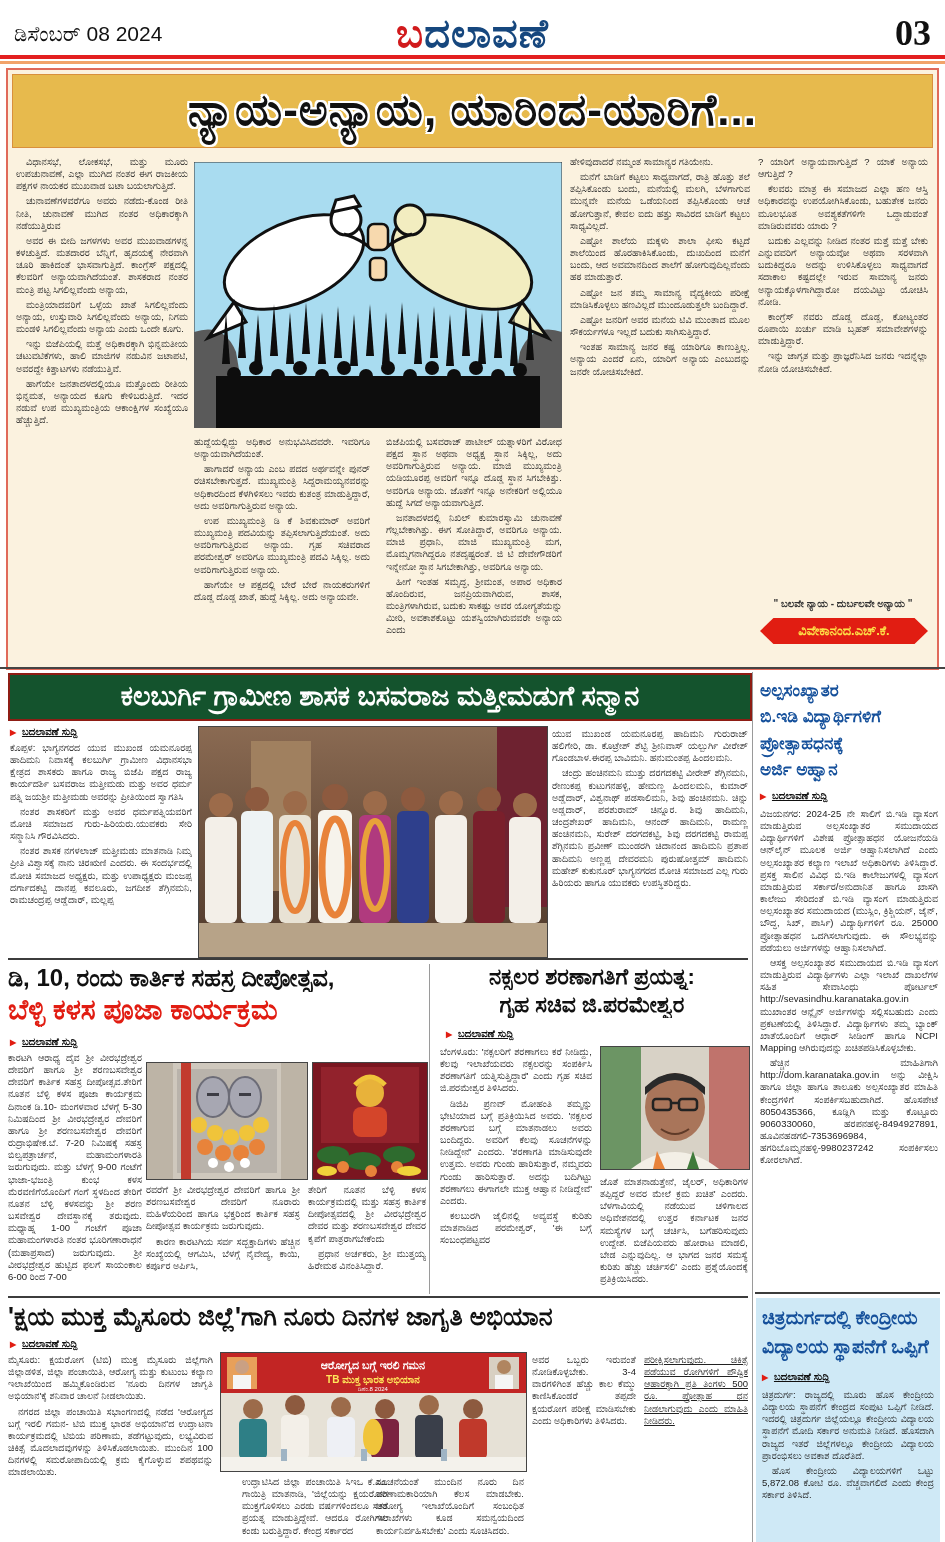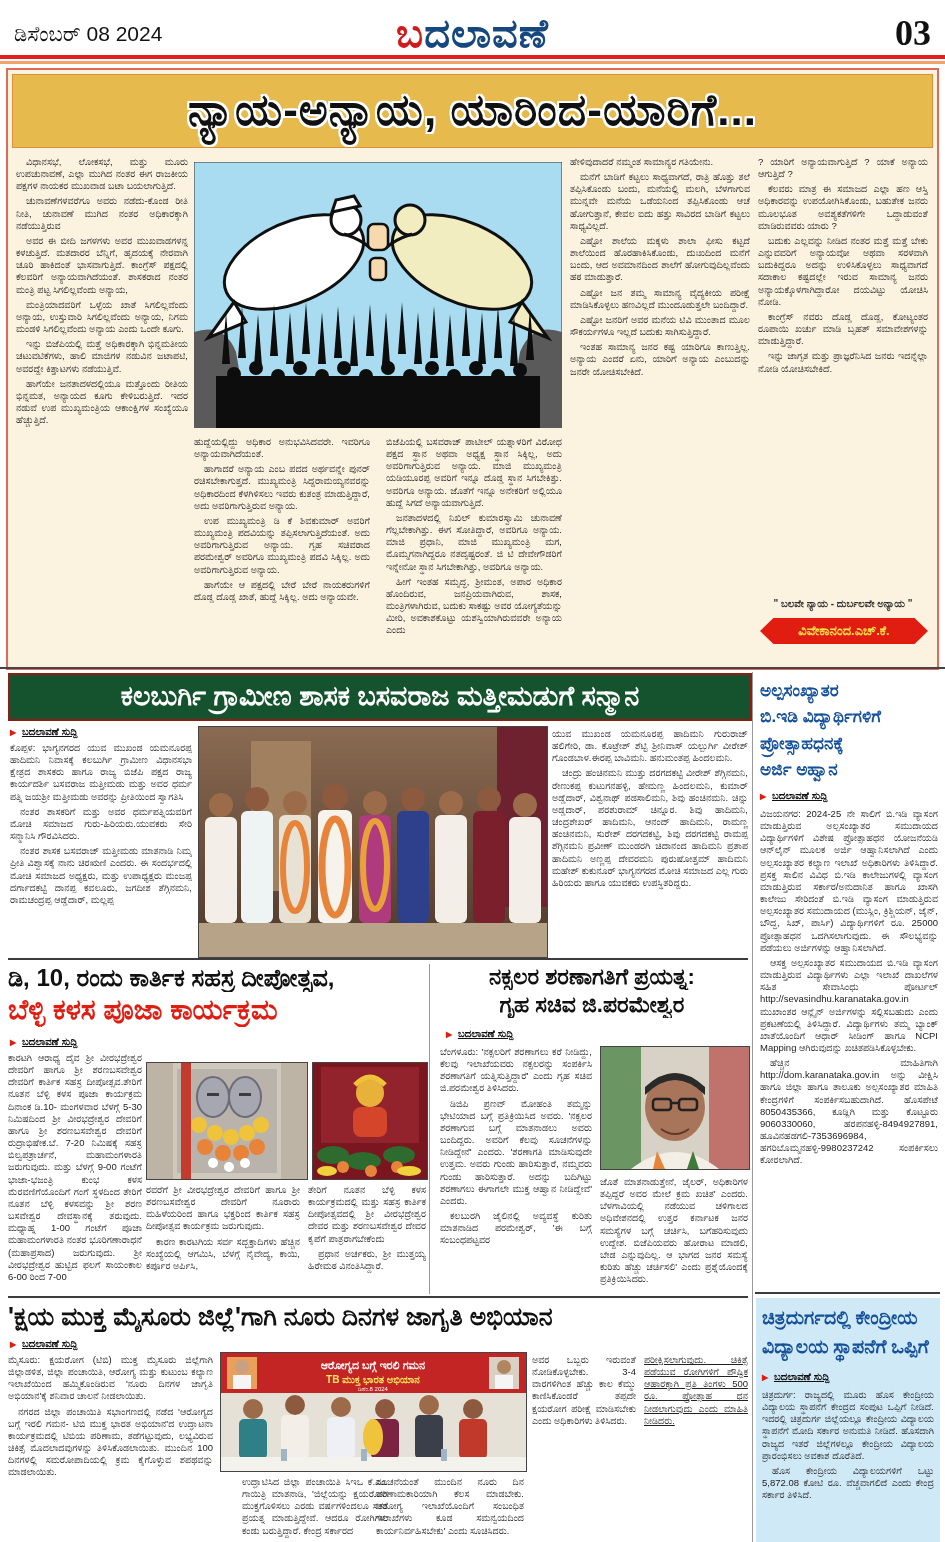--- a/index.html
+++ b/index.html
@@ -169,21 +169,21 @@
 
   <div class="abs sec2-headline" style="left:8px;top:673px;width:740px;height:44px;">ಕಲಬುರ್ಗಿ ಗ್ರಾಮೀಣ ಶಾಸಕ ಬಸವರಾಜ ಮತ್ತೀಮಡುಗೆ ಸನ್ಮಾನ</div>
 
   <div class="abs byline" style="left:10px;top:726px;">
     <span class="tri">▶</span>
     <span class="lbl">ಬದಲಾವಣೆ ಸುದ್ದಿ</span>
   </div>
   <div class="abs bt" style="left:10px;top:742px;width:182px;height:212px;">
     <p class="noind">ಕೊಪ್ಪಳ: ಭಾಗ್ಯನಗರದ ಯುವ ಮುಖಂಡ ಯಮನೂರಪ್ಪ ಹಾದಿಮನಿ ನಿವಾಸಕ್ಕೆ ಕಲಬುರ್ಗಿ ಗ್ರಾಮೀಣ ವಿಧಾನಸಭಾ ಕ್ಷೇತ್ರದ ಶಾಸಕರು ಹಾಗೂ ರಾಜ್ಯ ಬಿಜೆಪಿ ಪಕ್ಷದ ರಾಜ್ಯ ಕಾರ್ಯದರ್ಶಿ ಬಸವರಾಜ ಮತ್ತೀಮಡು ಮತ್ತು ಅವರ ಧರ್ಮ ಪತ್ನಿ ಜಯಶ್ರೀ ಮತ್ತೀಮಡು ಅವರನ್ನು ಪ್ರೀತಿಯಿಂದ ಸ್ವಾಗತಿಸಿ</p>
     <p>ನಂತರ ಶಾಸಕರಿಗೆ ಮತ್ತು ಅವರ ಧರ್ಮಪತ್ನಿಯವರಿಗೆ ಮೋಚಿ ಸಮಾಜದ ಗುರು-ಹಿರಿಯರು.ಯುವಕರು ಸೇರಿ ಸನ್ಮಾನಿಸಿ ಗೌರವಿಸಿದರು.</p>
-    <p>ನಂತರ ಶಾಸಕ ಬಸವರಾಜ್ ಮತ್ತೀಮಡು ಮಾತನಾಡಿ ನಿಮ್ಮ ಪ್ರೀತಿ ವಿಶ್ವಾಸಕ್ಕೆ ನಾನು ಚಿರಋಣಿ ಎಂದರು. ಈ ಸಂದರ್ಭದಲ್ಲಿ ಮೋಚಿ ಸಮಾಜದ ಅಧ್ಯಕ್ಷರು, ಮತ್ತು ಉಪಾಧ್ಯಕ್ಷರು ಮಂಜಪ್ಪ ದರ್ಗಾದಕಟ್ಟಿ ದಾನಪ್ಪ ಕವಲೂರು, ಜಗದೀಶ ತೆಗ್ಗಿನಮನಿ, ರಾಮಚಂದ್ರಪ್ಪ ಆಡ್ಡೆದಾರ್, ಮಲ್ಲಪ್ಪ</p>
+    <p>ನಂತರ ಶಾಸಕ ನಗಳಲಾಜ್ ಮತ್ತೀಮಡು ಮಾತನಾಡಿ ನಿಮ್ಮ ಪ್ರೀತಿ ವಿಶ್ವಾಸಕ್ಕೆ ನಾನು ಚಿರಋಣಿ ಎಂದರು. ಈ ಸಂದರ್ಭದಲ್ಲಿ ಮೋಚಿ ಸಮಾಜದ ಅಧ್ಯಕ್ಷರು, ಮತ್ತು ಉಪಾಧ್ಯಕ್ಷರು ಮಂಜಪ್ಪ ದರ್ಗಾದಕಟ್ಟಿ ದಾನಪ್ಪ ಕವಲೂರು, ಜಗದೀಶ ತೆಗ್ಗಿನಮನಿ, ರಾಮಚಂದ್ರಪ್ಪ ಆಡ್ಡೆದಾರ್, ಮಲ್ಲಪ್ಪ</p>
   </div>
 
   <svg class="abs photo" style="left:198px;top:726px;" width="348" height="230" viewBox="0 0 348 230">
     <defs>
       <linearGradient id="room" x1="0" y1="0" x2="0" y2="1">
         <stop offset="0" stop-color="#8a6a52"></stop>
           <stop offset="1" stop-color="#4e382a"></stop>
       </linearGradient>
     </defs>
     <rect width="348" height="230" fill="url(#room)"></rect>

